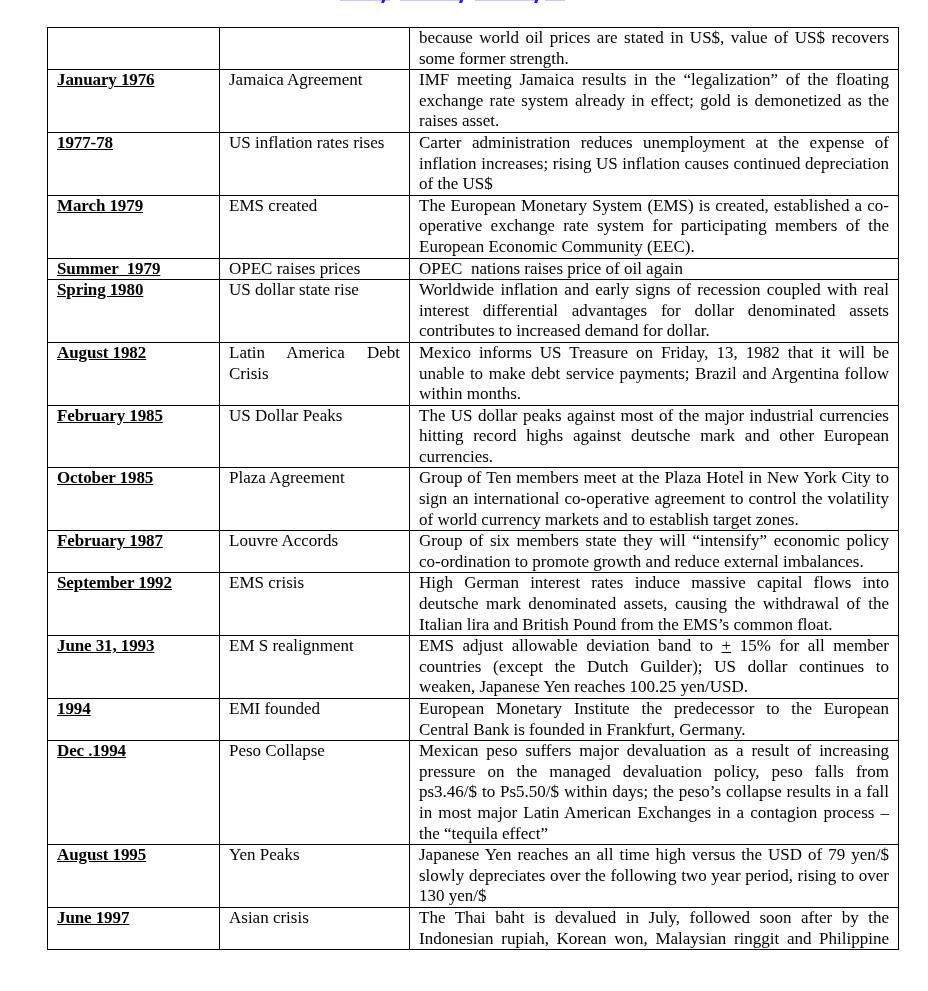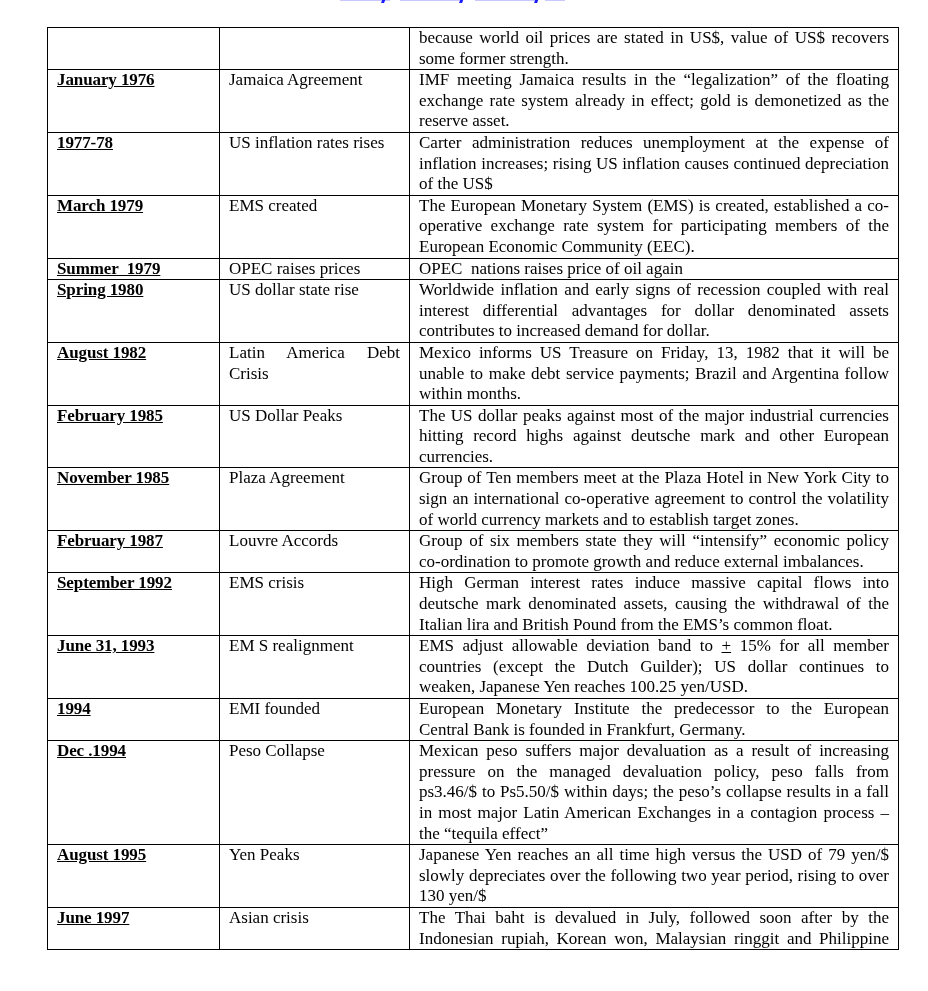--- a/index.html
+++ b/index.html
@@ -92,21 +92,21 @@
   </colgroup>
   <tbody>
     <tr>
       <td class="date"></td>
       <td class="event"></td>
       <td class="desc">because world oil prices are stated in US$, value of US$ recovers some former strength.</td>
     </tr>
     <tr>
       <td class="date">January 1976</td>
       <td class="event">Jamaica Agreement</td>
-      <td class="desc">IMF meeting Jamaica results in the “legalization” of the floating exchange rate system already in effect; gold is demonetized as the reserve asset.</td>
+      <td class="desc">IMF meeting Jamaica results in the “legalization” of the floating exchange rate system already in effect; gold is demonetized as the raises asset.</td>
     </tr>
     <tr>
       <td class="date">1977-78</td>
       <td class="event">US inflation rates rises</td>
       <td class="desc">Carter administration reduces unemployment at the expense of inflation increases; rising US inflation causes continued depreciation of the US$</td>
     </tr>
     <tr>
       <td class="date">March 1979</td>
       <td class="event">EMS created</td>
       <td class="desc">The European Monetary System (EMS) is created, established a co-operative exchange rate system for participating members of the European Economic Community (EEC).</td>
@@ -125,21 +125,21 @@
       <td class="date">August 1982</td>
       <td class="event" style="text-align-last:left;">Latin America Debt Crisis</td>
       <td class="desc">Mexico informs US Treasure on Friday, 13, 1982 that it will be unable to make debt service payments; Brazil and Argentina follow within months.</td>
     </tr>
     <tr>
       <td class="date">February 1985</td>
       <td class="event">US Dollar Peaks</td>
       <td class="desc">The US dollar peaks against most of the major industrial currencies hitting record highs against deutsche mark and other European currencies.</td>
     </tr>
     <tr>
-      <td class="date">November 1985</td>
+      <td class="date">October 1985</td>
       <td class="event">Plaza Agreement</td>
       <td class="desc">Group of Ten members meet at the Plaza Hotel in New York City to sign an international co-operative agreement to control the volatility of world currency markets and to establish target zones.</td>
     </tr>
     <tr>
       <td class="date">February 1987</td>
       <td class="event">Louvre Accords</td>
       <td class="desc">Group of six members state they will “intensify” economic policy co-ordination to promote growth and reduce external imbalances.</td>
     </tr>
     <tr>
       <td class="date">September 1992</td>

